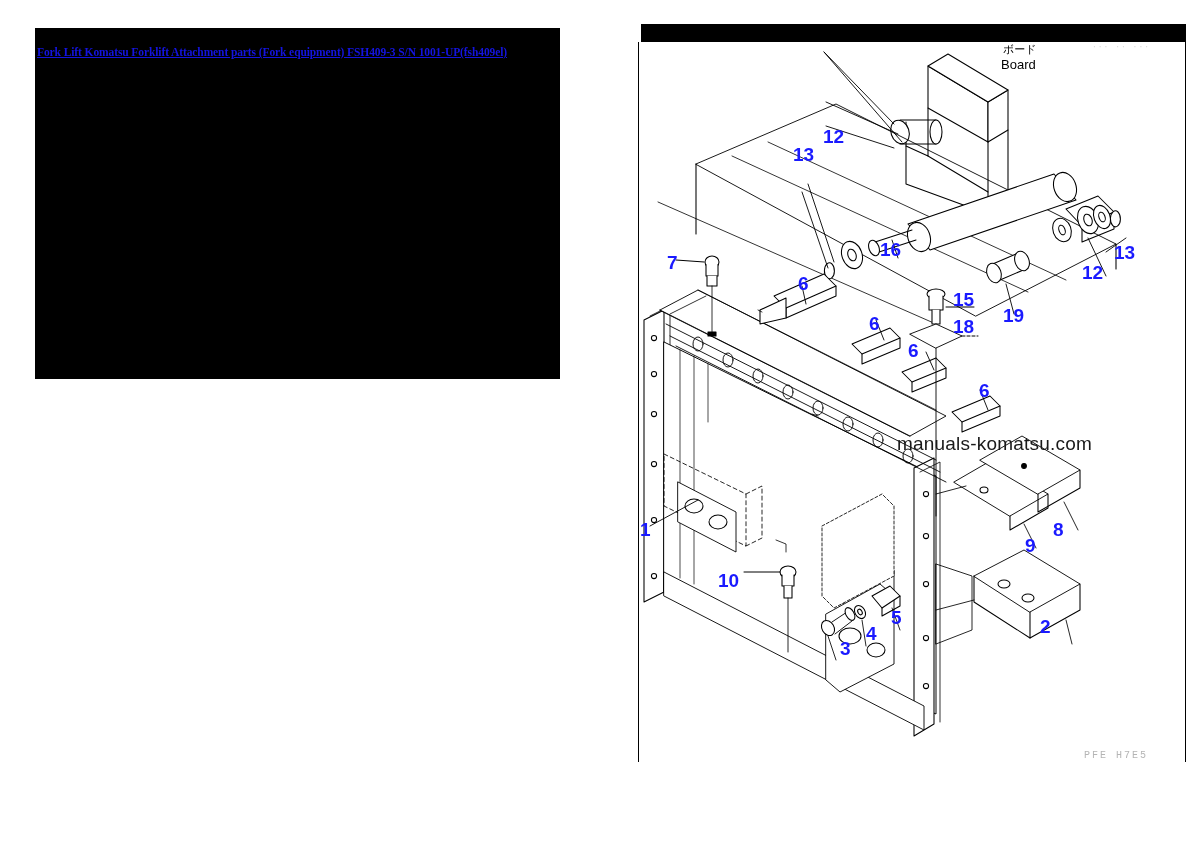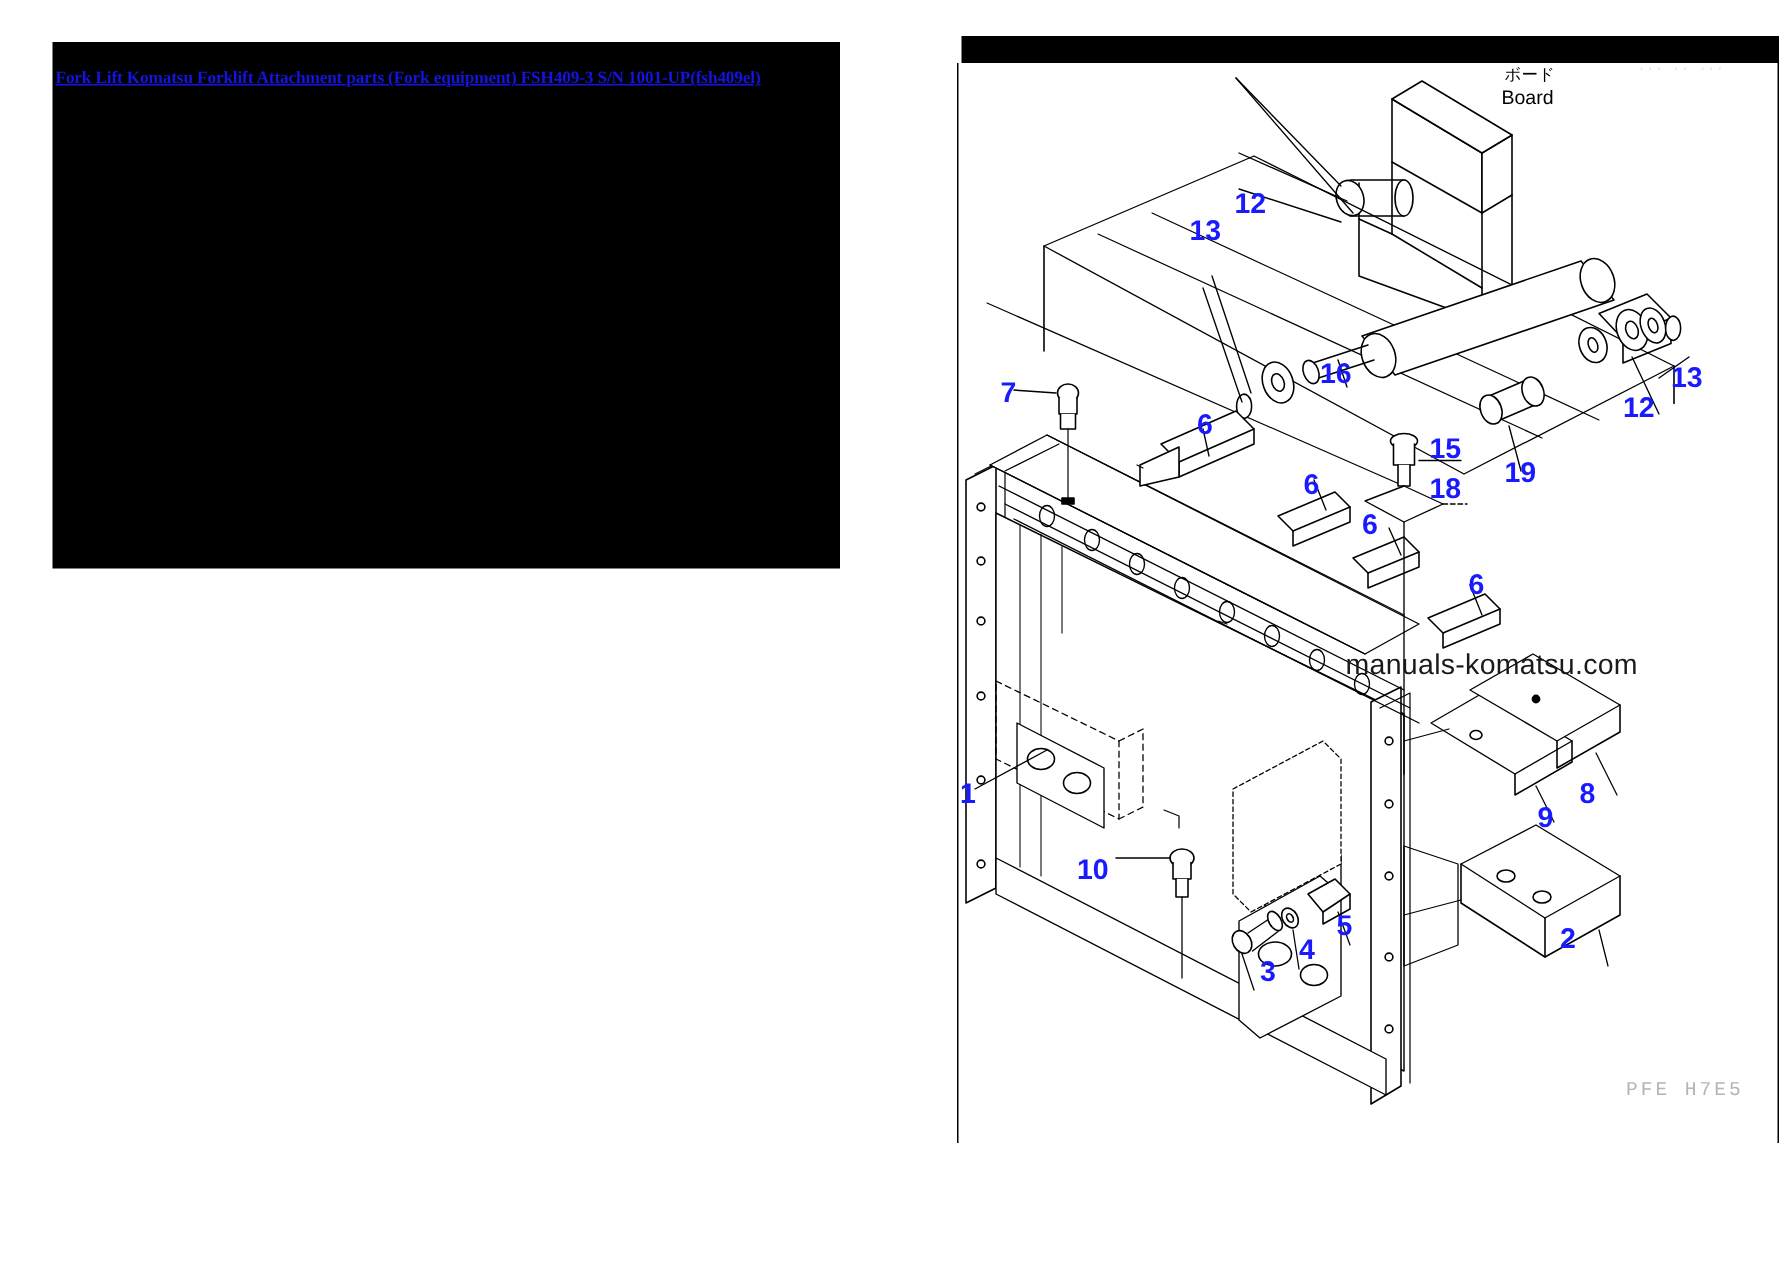--- a/index.html
+++ b/index.html
@@ -13,22 +13,22 @@
       font-weight:bold;text-decoration:underline;letter-spacing:-0.1px;
       white-space:nowrap;line-height:13px;cursor:pointer;}
 
   
   #diagram-panel{position:absolute;left:636px;top:24px;width:558px;height:742px;}
   #diagram-topbar{position:absolute;left:5px;top:0px;width:545px;height:18px;background:#000000;}
   #diagram-faint-code{position:absolute;left:456px;top:18px;width:90px;height:10px;
       font-family:"Liberation Mono", monospace;font-size:8px;color:#d8d8d8;letter-spacing:1px;}
   #frame-left{position:absolute;left:2px;top:18px;width:1px;height:720px;background:#000000;}
   #frame-right{position:absolute;left:549px;top:18px;width:1px;height:720px;background:#000000;}
-  #corner-code{position:absolute;left:448px;top:695px;
-      font-family:"Liberation Mono", monospace;font-size:13px;color:#b5b5b5;letter-spacing:2px;}
+  #corner-code{position:absolute;left:448px;top:726px;
+      font-family:"Liberation Mono", monospace;font-size:10px;color:#b5b5b5;letter-spacing:2px;}
 
   #svg-art{position:absolute;left:0;top:0;width:558px;height:742px;}
 
   .lbl{position:absolute;color:#1a1aff;font-family:"Liberation Sans", sans-serif;
        font-size:19px;font-weight:bold;line-height:19px;}
   .jp{position:absolute;color:#000000;font-family:"DejaVu Sans", sans-serif;font-size:11px;text-align:center;}
   .en{position:absolute;color:#000000;font-family:Liberation Sans, sans-serif;font-size:13px;}
   #watermark{position:absolute;left:897px;top:385px;color:#1a1a1a;
        font-family:"Liberation Sans", sans-serif;font-size:19px;letter-spacing:0.2px;margin-top:48px;}
 </style>

